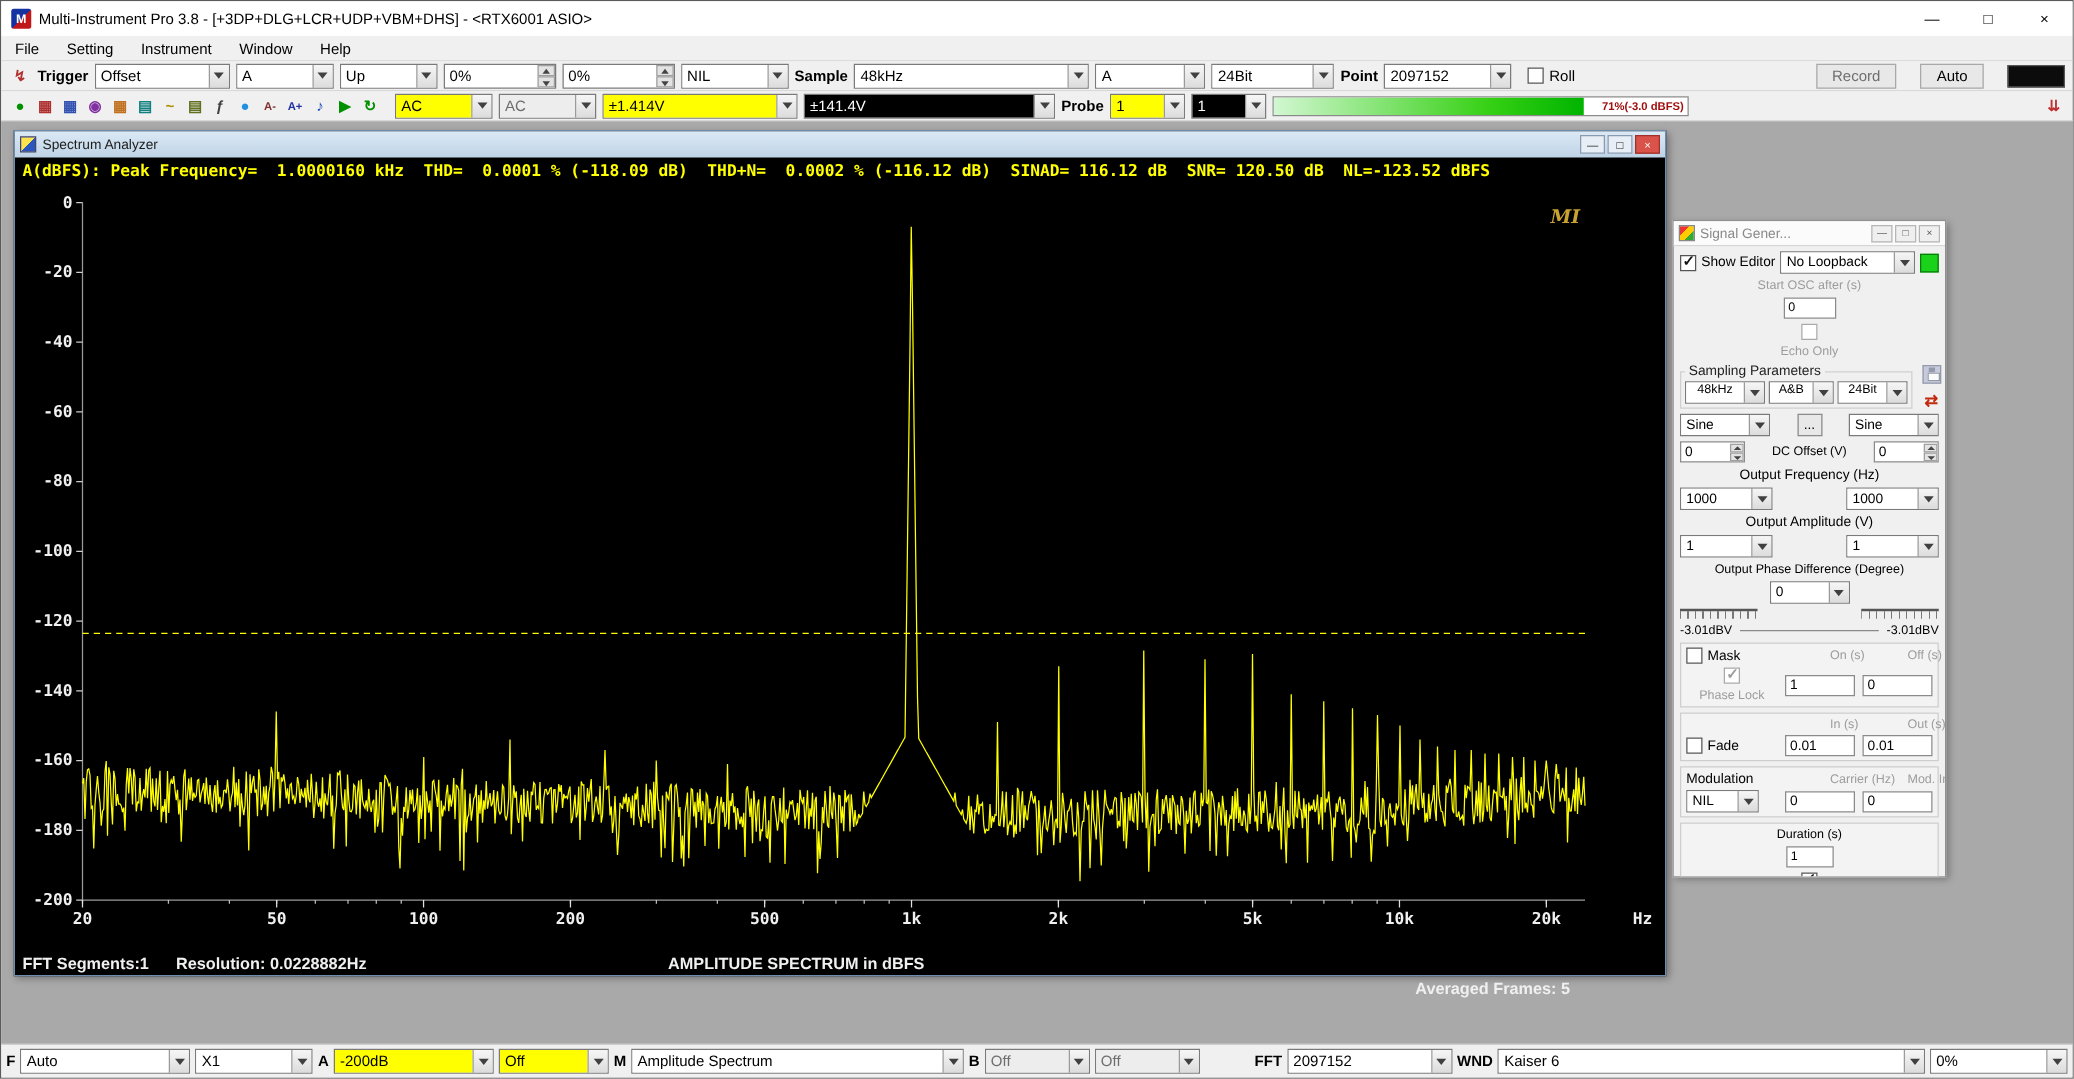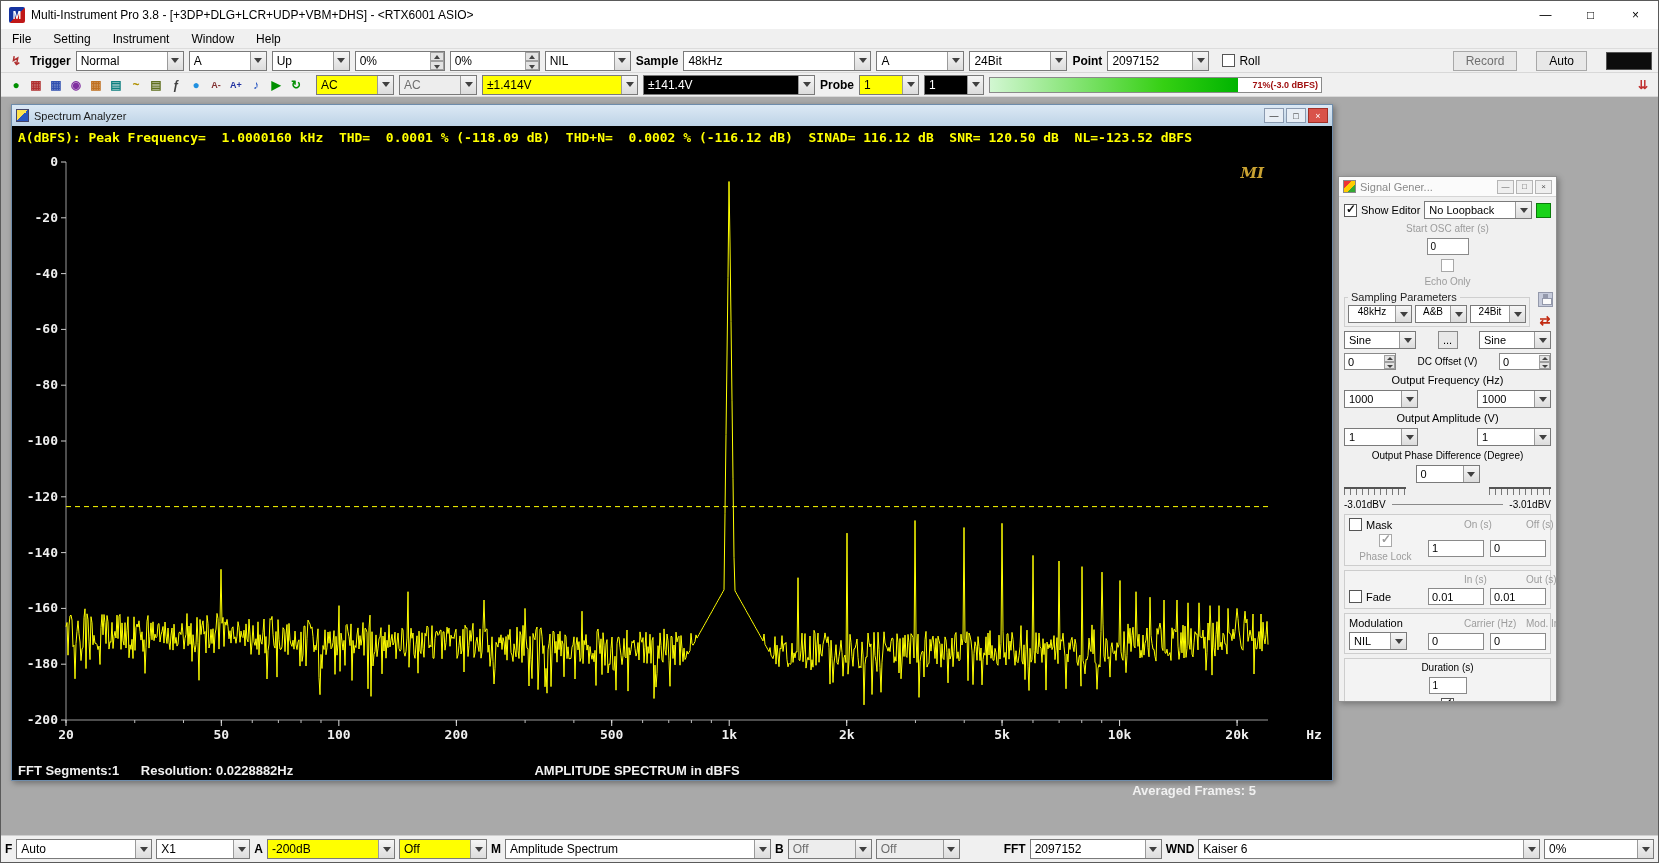--- a/index.html
+++ b/index.html
@@ -152,21 +152,21 @@
     <span class="menu-item">Setting</span>
     <span class="menu-item">Instrument</span>
     <span class="menu-item">Window</span>
     <span class="menu-item">Help</span>
   </div>
 
   <div class="toolbar">
     <span class="ticon" style="color:#b03030">↯</span>
     <span class="tlabel">Trigger</span>
     <div class="combo" style="width:108px">
-      <span class="val">Normal</span>
+      <span class="val">Offset</span>
       <span class="dd">
           <i class="arr"></i>
         </span>
     </div>
     <div class="combo" style="width:78px">
       <span class="val">A</span>
       <span class="dd">
           <i class="arr"></i>
         </span>
     </div>
@@ -260,21 +260,21 @@
       <span class="dd">
           <i class="arr"></i>
         </span>
     </div>
     <div class="combo yellow" style="width:156px">
       <span class="val">±1.414V</span>
       <span class="dd">
           <i class="arr"></i>
         </span>
     </div>
-    <div class="combo blackbg" style="width:172px">
+    <div class="combo blackbg" style="width:201px">
       <span class="val">±141.4V</span>
       <span class="dd">
           <i class="arr"></i>
         </span>
     </div>
     <span class="tlabel">Probe</span>
     <div class="combo yellow" style="width:60px">
       <span class="val">1</span>
       <span class="dd">
           <i class="arr"></i>

